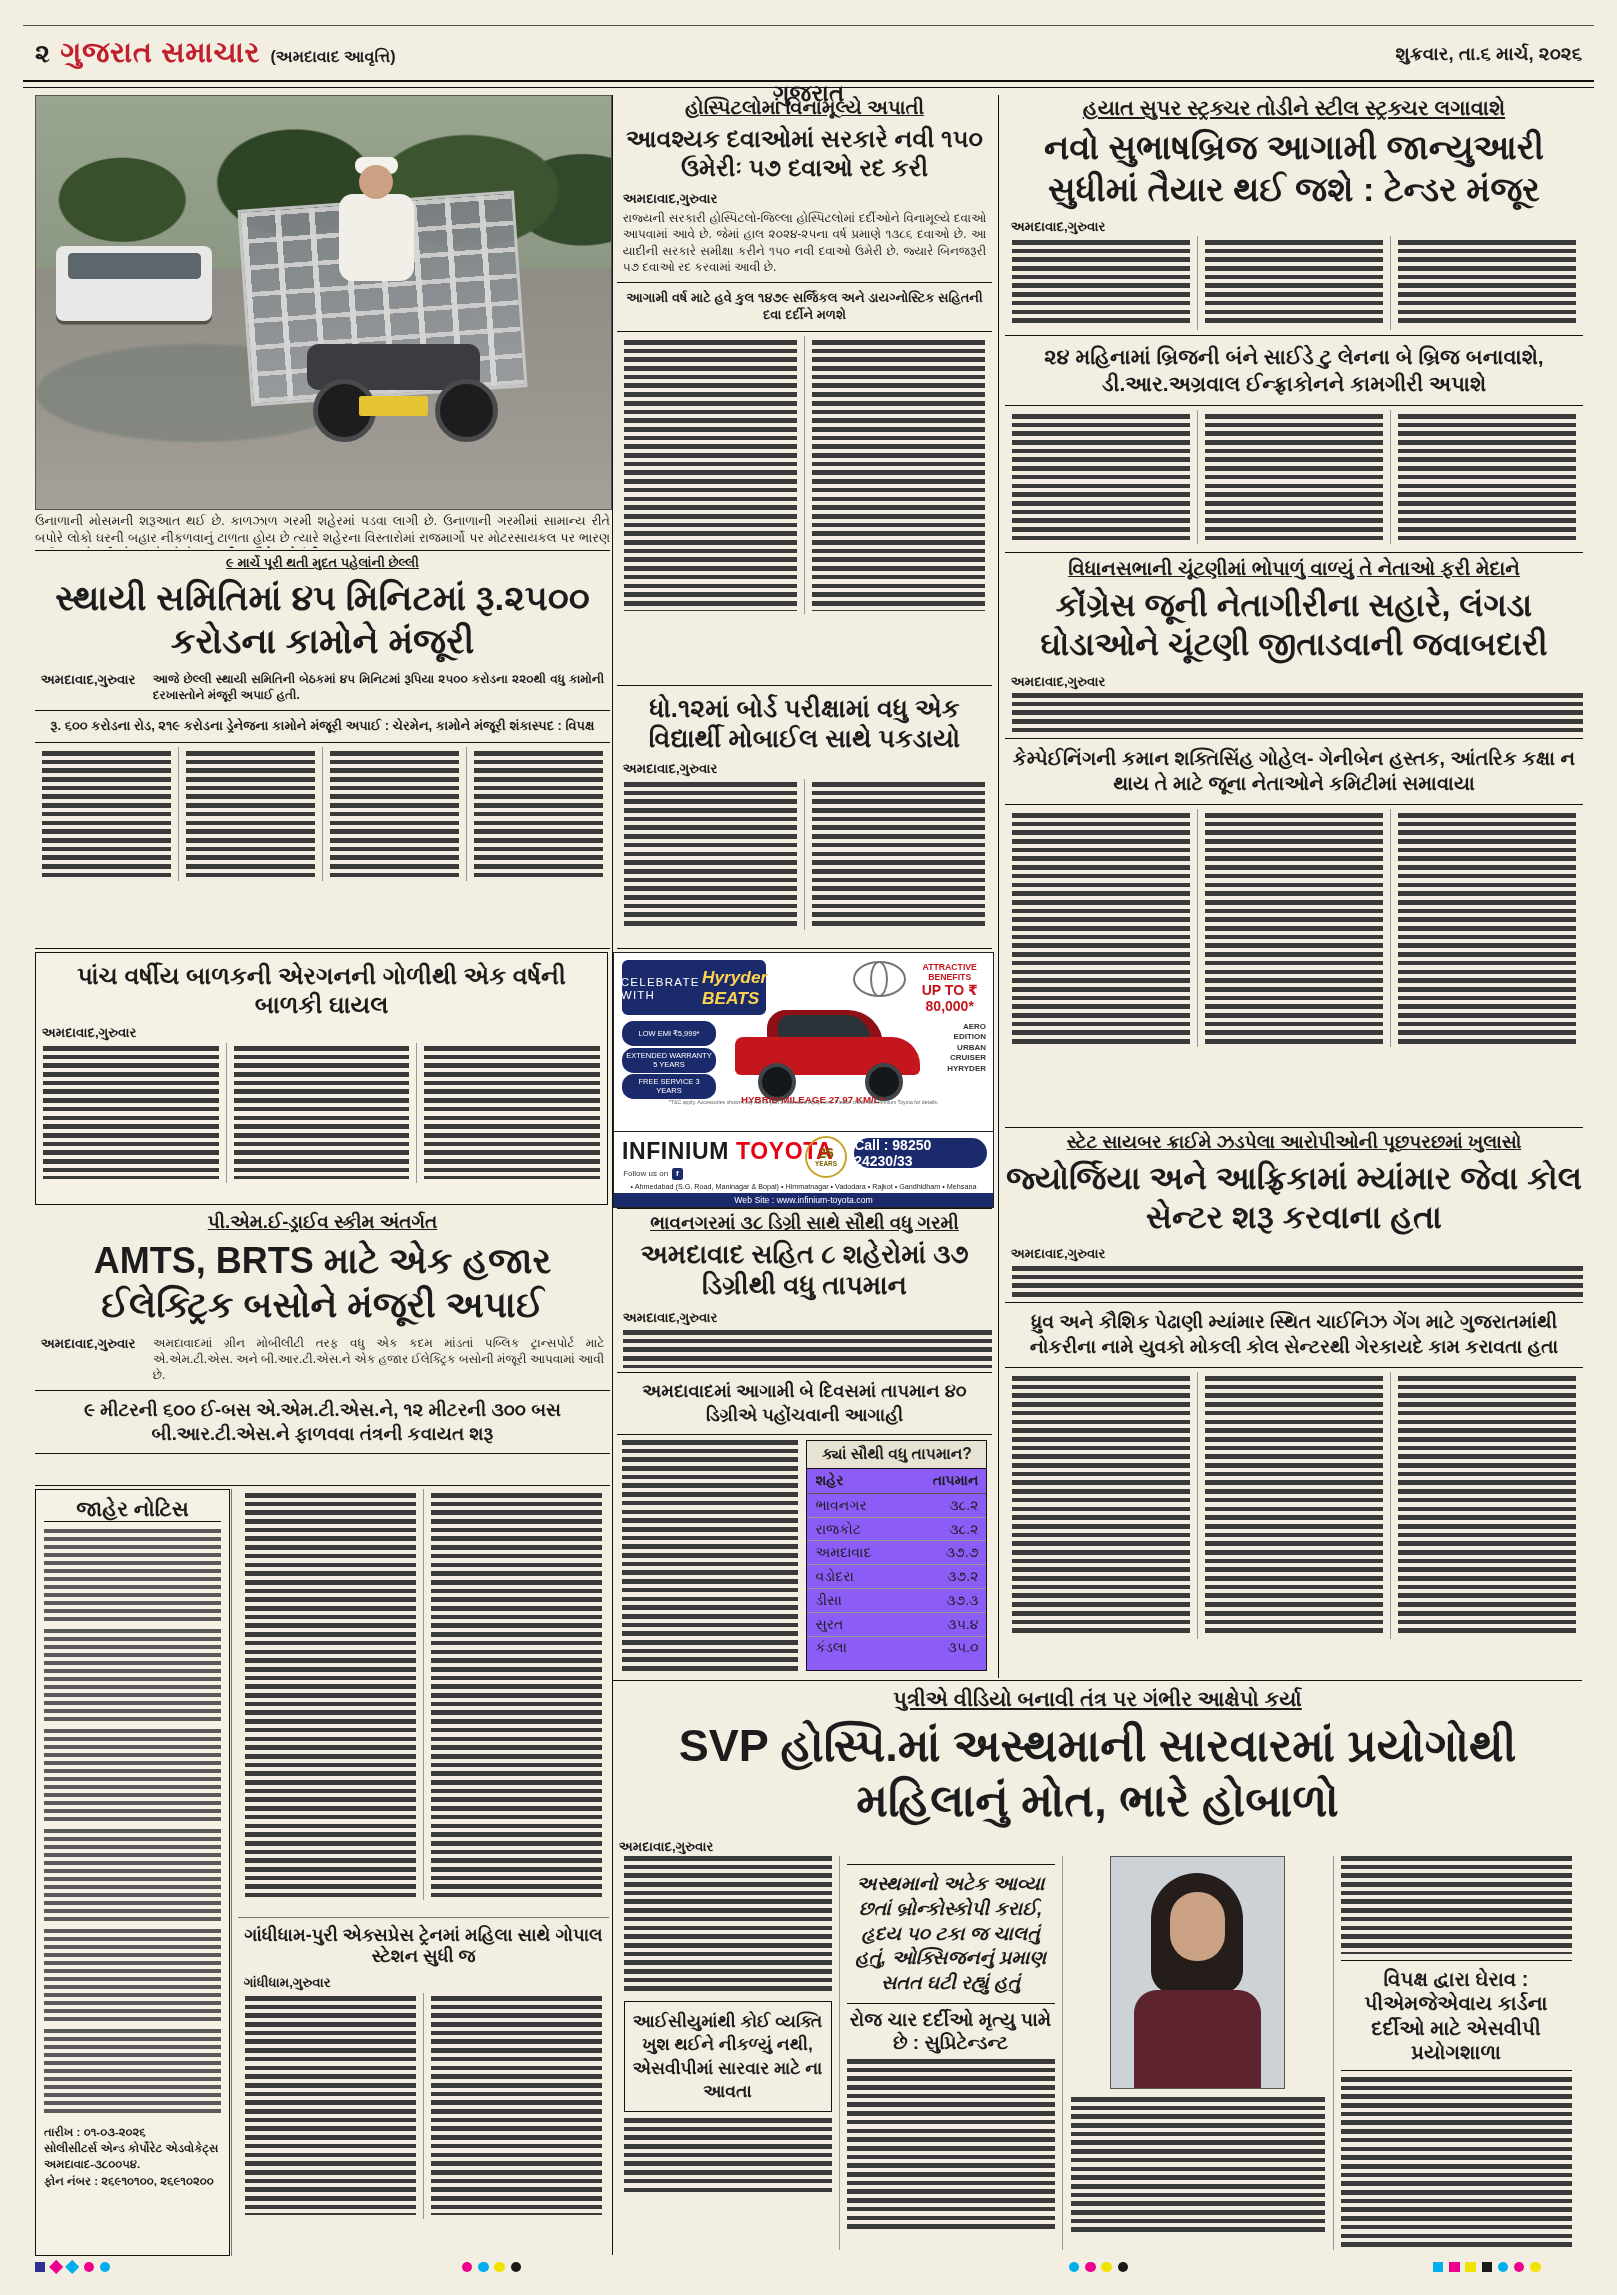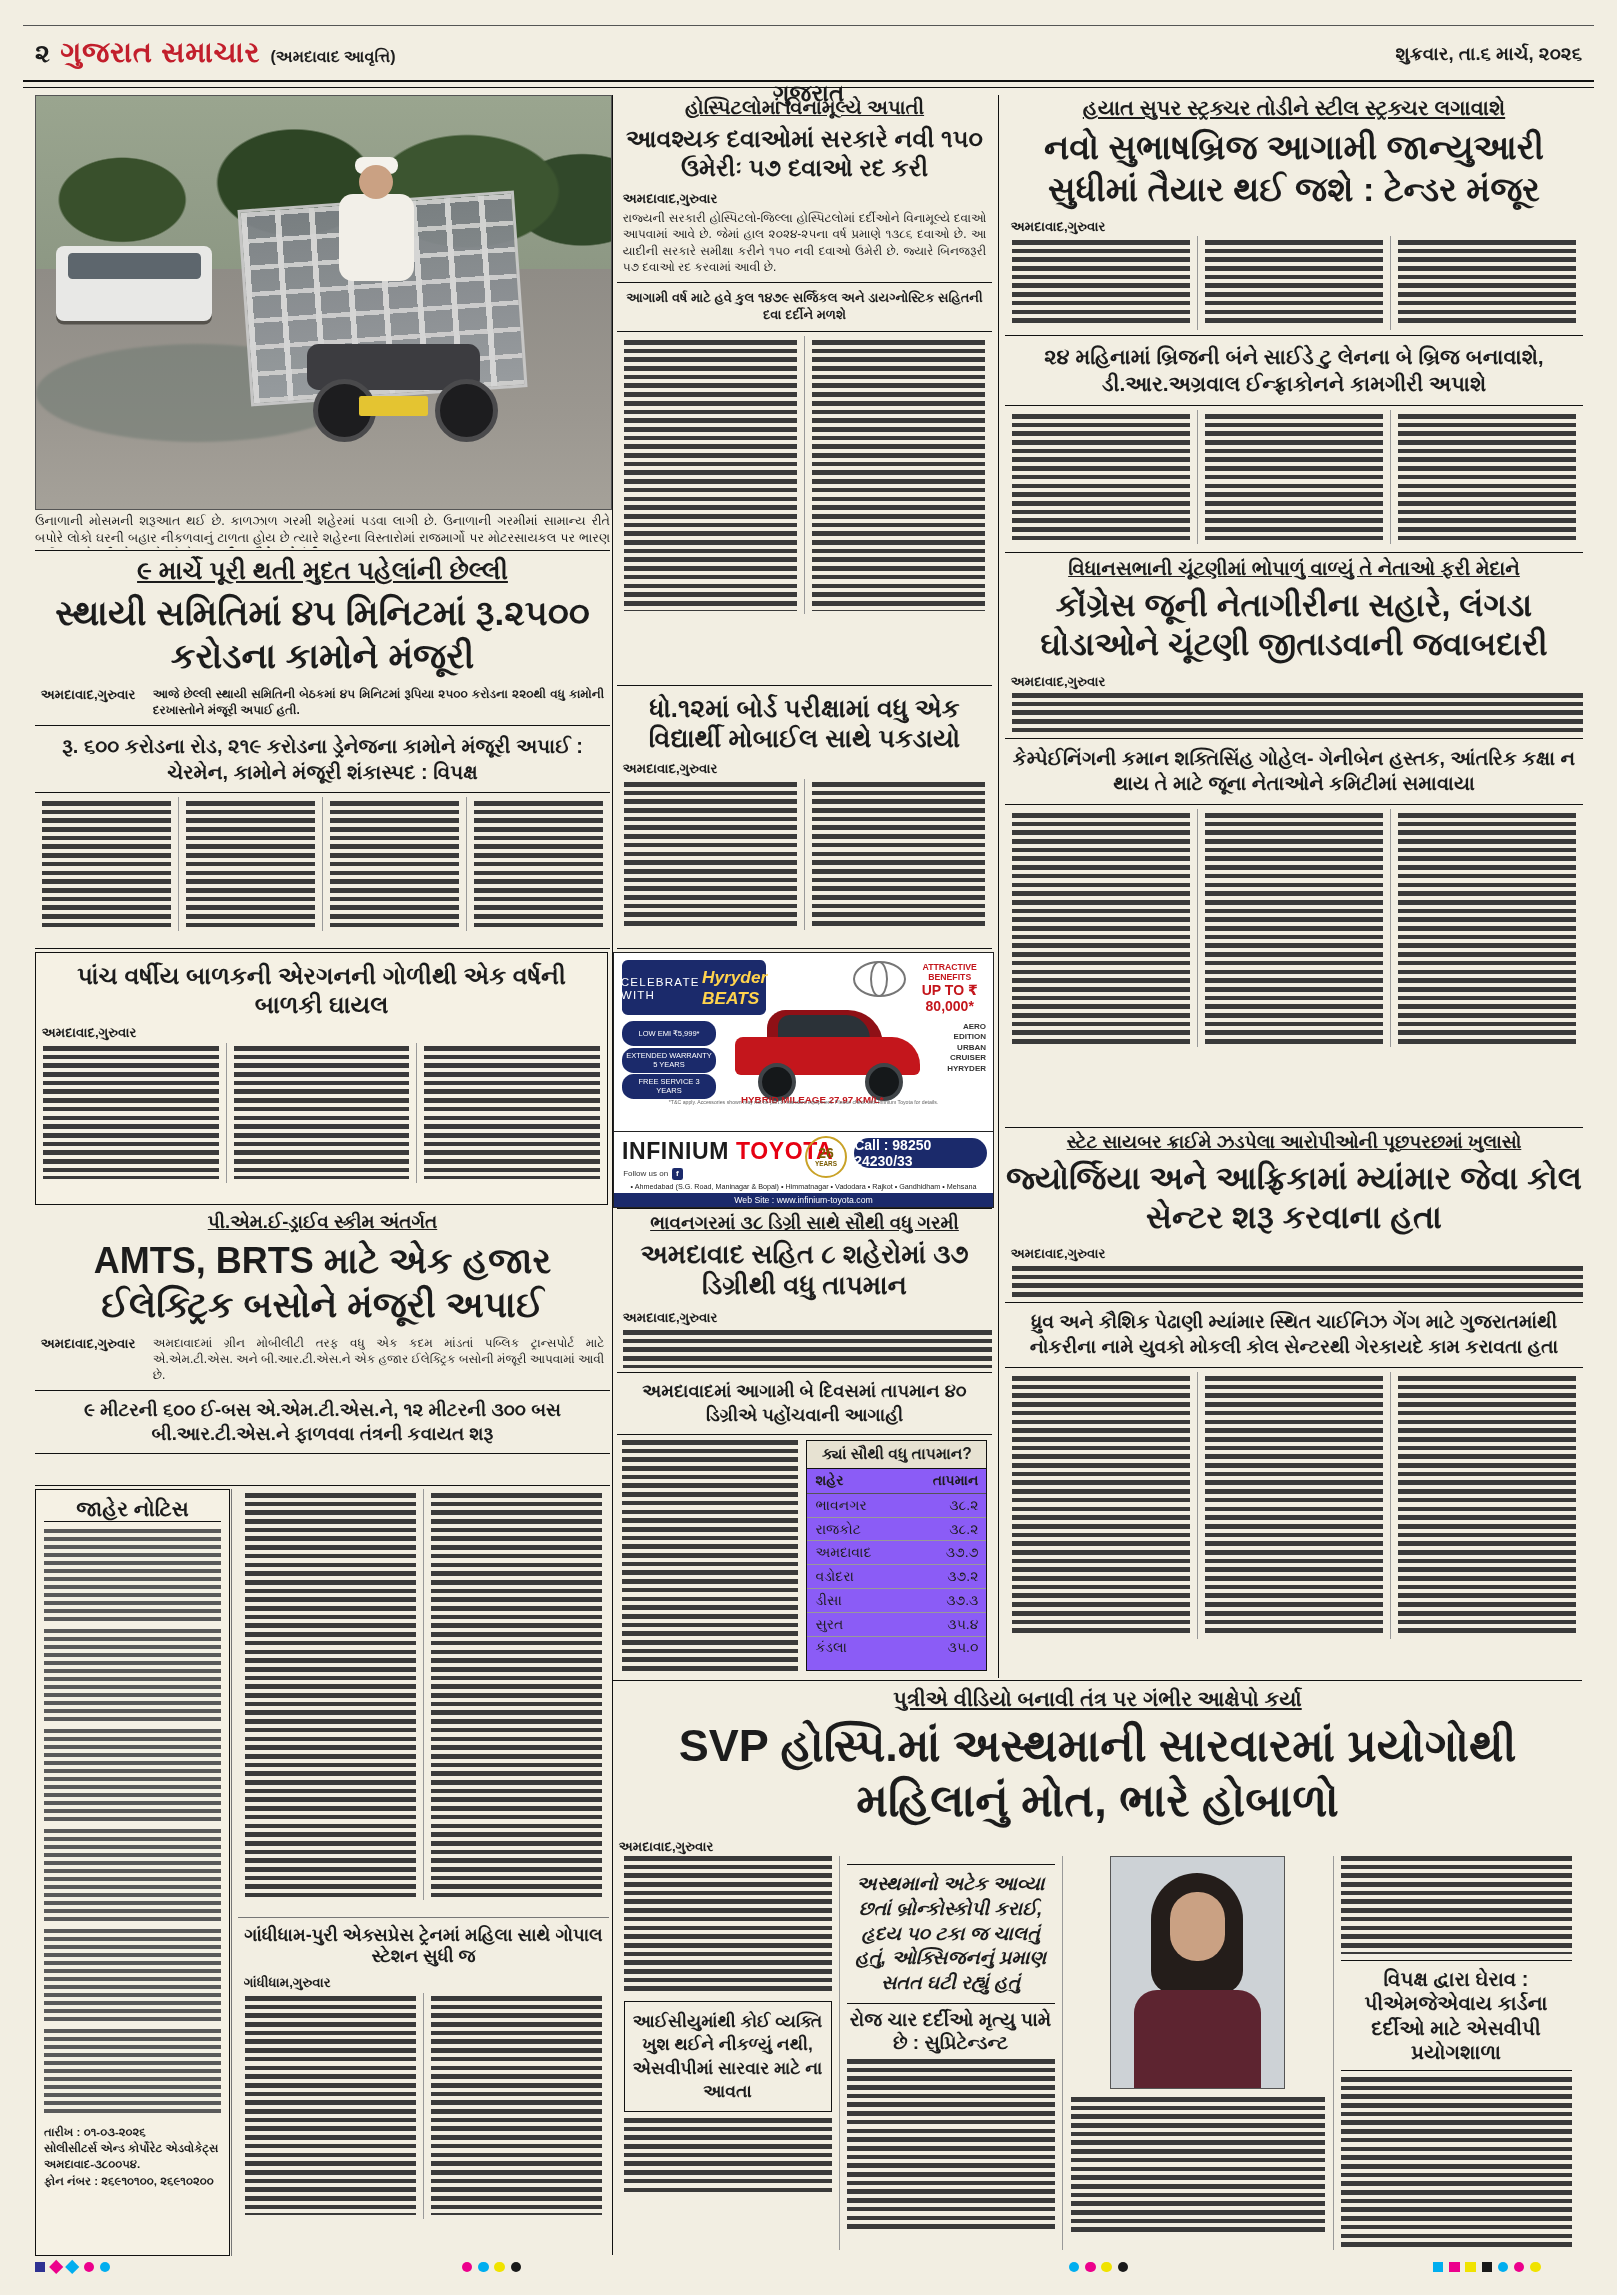--- a/index.html
+++ b/index.html
@@ -351,27 +351,27 @@
       <div class="col">
           <div class="lines" style="height:260px;"></div>
         </div>
       <div class="col">
           <div class="lines" style="height:260px;"></div>
         </div>
     </div>
   </div>
 
   <div class="abs" style="left:35px;top:555px;width:575px;height:392px;">
-    <div class="kicker" style="font-size:25px;">૯ માર્ચે પૂરી થતી મુદત પહેલાંની છેલ્લી</div>
+    <div class="kicker" style="font-size:13px;">૯ માર્ચે પૂરી થતી મુદત પહેલાંની છેલ્લી</div>
     <div class="headline" style="font-size:35px;margin:5.8px 0;">સ્થાયી સમિતિમાં ૪૫ મિનિટમાં રૂ.૨૫૦૦ કરોડના કામોને મંજૂરી</div>
     <div style="display:flex;gap:5.8px;align-items:flex-start;">
       <div class="dateline" style="white-space:nowrap;">અમદાવાદ,ગુરુવાર</div>
       <div class="intro" style="font-weight:bold;max-height:52px;">આજે છેલ્લી સ્થાયી સમિતિની બેઠકમાં ૪૫ મિનિટમાં રૂપિયા ૨૫૦૦ કરોડના ૨૨૦થી વધુ કામોની દરખાસ્તોને મંજૂરી અપાઈ હતી.</div>
     </div>
-    <div class="subhead" style="font-size:20px;">રૂ. ૬૦૦ કરોડના રોડ, ૨૧૯ કરોડના ડ્રેનેજના કામોને મંજૂરી અપાઈ : ચેરમેન, કામોને મંજૂરી શંકાસ્પદ : વિપક્ષ</div>
+    <div class="subhead" style="font-size:13px;">રૂ. ૬૦૦ કરોડના રોડ, ૨૧૯ કરોડના ડ્રેનેજના કામોને મંજૂરી અપાઈ : ચેરમેન, કામોને મંજૂરી શંકાસ્પદ : વિપક્ષ</div>
     <div class="cols">
       <div class="col">
           <div class="lines" style="height:127px;"></div>
         </div>
       <div class="col">
           <div class="lines" style="height:127px;"></div>
         </div>
       <div class="col">
           <div class="lines" style="height:127px;"></div>
         </div>

